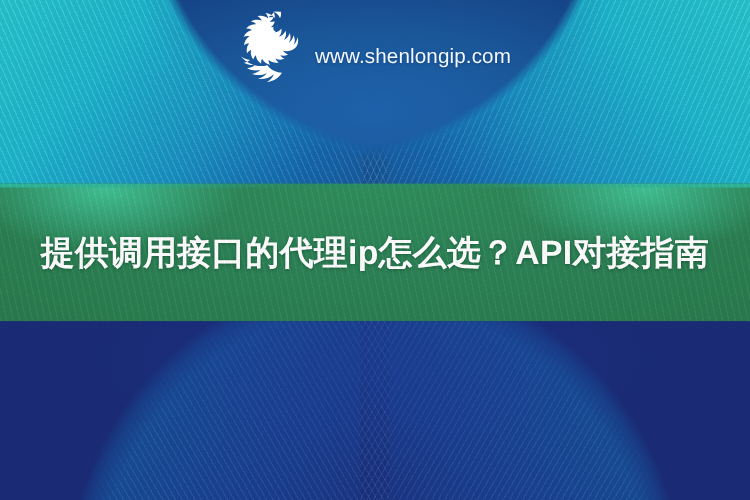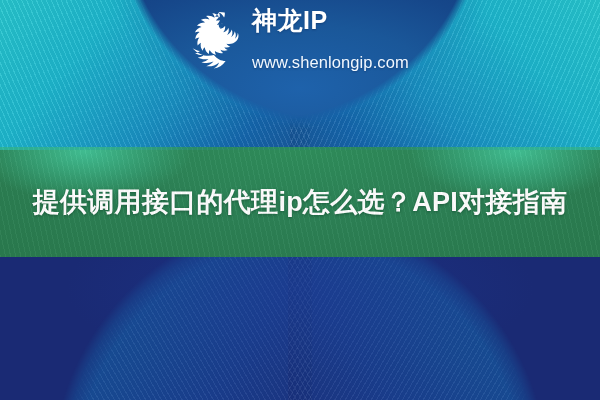--- a/index.html
+++ b/index.html
@@ -260,21 +260,20 @@
 
   <div class="logo">
     <svg class="logo-mark" viewBox="0 0 64 64" aria-hidden="true">
       <g fill="#ffffff">
         <path d="M38.5 3.2c-1.0 2.0-2.6 3.5-4.6 4.6 1.6 .3 3.0 .2 4.3-.4-.5 1.8-1.7 3.2-3.4 4.2 1.5 .4 2.9 .3 4.2-.3-.3 2.0-1.4 3.6-3.1 4.8 2.2 .5 4.1 .1 5.6-1.2-.1 2.3-1.0 4.2-2.6 5.6 2.4-.2 4.3-1.3 5.6-3.2.4 2.6-.3 4.9-2.0 6.8 2.6-.7 4.4-2.3 5.4-4.8.9 2.8.4 5.3-1.4 7.5 2.5-1.1 4.1-3.0 4.8-5.7 1.2 2.9 1.0 5.6-.7 8.0 2.2-1.4 3.5-3.5 3.8-6.2 1.5 2.7 1.6 5.3.2 7.9 1.9-1.6 2.9-3.7 3.0-6.3.9 2.0 1.0 4.0 .2 6.0-.9 2.3-2.6 3.9-5.0 4.8-2.1.8-4.4.9-6.9.5 1.0 1.5 2.4 2.5 4.1 3.0-2.0 1.0-4.1 1.2-6.3 .7 .8 1.4 2.0 2.4 3.5 2.9-2.6 1.0-5.1 .9-7.5-.3 .5 1.4 1.4 2.5 2.7 3.3-3.1.6-5.9-.1-8.4-2.0-.1 1.5 .4 2.8 1.3 3.9-3.0-.6-5.3-2.3-6.8-5.0-.7 1.3-.9 2.7-.6 4.1-2.6-1.6-4.1-3.9-4.5-7.0-1.1 1.0-1.8 2.2-2.1 3.6-1.9-2.4-2.5-5.1-1.8-8.1-1.4.6-2.5 1.6-3.3 2.9-.8-3.0-.2-5.8 1.7-8.3-1.6.1-3.0.7-4.2 1.7 .2-3.2 1.7-5.7 4.4-7.5-1.7-.4-3.3-.2-4.8.5 1.3-2.9 3.6-4.8 6.9-5.7-1.5-.9-3.1-1.3-4.8-1.2 2.2-2.4 5.0-3.5 8.3-3.4-1.2-1.3-2.7-2.1-4.4-2.5 2.9-1.6 5.9-1.8 9.0-.6-.8-1.6-2.0-2.8-3.5-3.6 3.2-.8 6.2-.2 8.9 1.8-.3-1.8-1.1-3.3-2.4-4.5 3.2.2 5.8 1.6 7.7 4.2 .2-1.9-.1-3.6-1.0-5.1 2.5 1.0 4.3 2.8 5.4 5.3 .8-1.7 1.0-3.5 .7-5.3z"></path>
         <circle cx="40.2" cy="17.4" r="2.3" fill="#1a5799"></circle>
         <path d="M11.0 40.5c2.4 1.6 4.9 2.5 7.6 2.8-1.5 1.3-3.2 2.0-5.1 2.3 2.9 1.6 6.0 2.2 9.3 1.9-1.9 1.6-4.1 2.4-6.6 2.6 3.5 1.8 7.2 2.3 11.1 1.4-2.0 1.9-4.4 3.0-7.2 3.4 4.2 1.4 8.3 1.2 12.4-.6-1.9 2.4-4.4 3.9-7.4 4.7 4.9.6 9.3-.7 13.2-3.9-1.1 2.9-3.0 5.0-5.7 6.4 5.3-.6 9.4-3.2 12.4-7.7-2.4-.1-4.6-.6-6.6-1.6-2.2-1.1-4.0-2.6-5.5-4.6-3.3.9-6.6 1.0-9.9.3-4.0-.9-7.5-2.9-10.5-5.9l-1.5-1.5z"></path>
       </g>
     </svg>
     <div class="logo-text">
-      <div class="logo-name">神龙IP</div>
       <div class="logo-url">www.shenlongip.com</div>
     </div>
   </div>
 
   <div class="green-band">
     <div class="green-band-topline"></div>
     <div class="title">提供调用接口的代理ip怎么选？API对接指南</div>
   </div>
 
   <div class="bottom-field">

